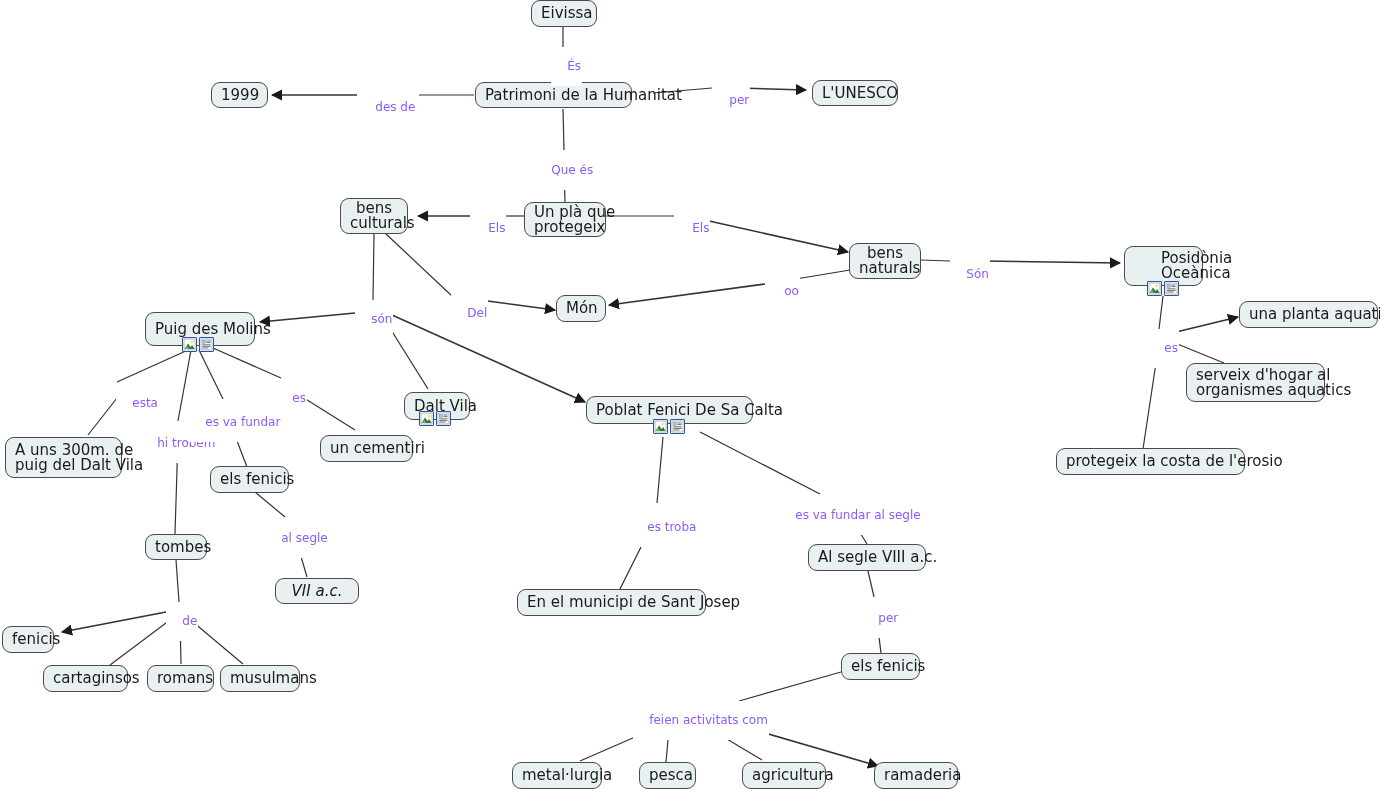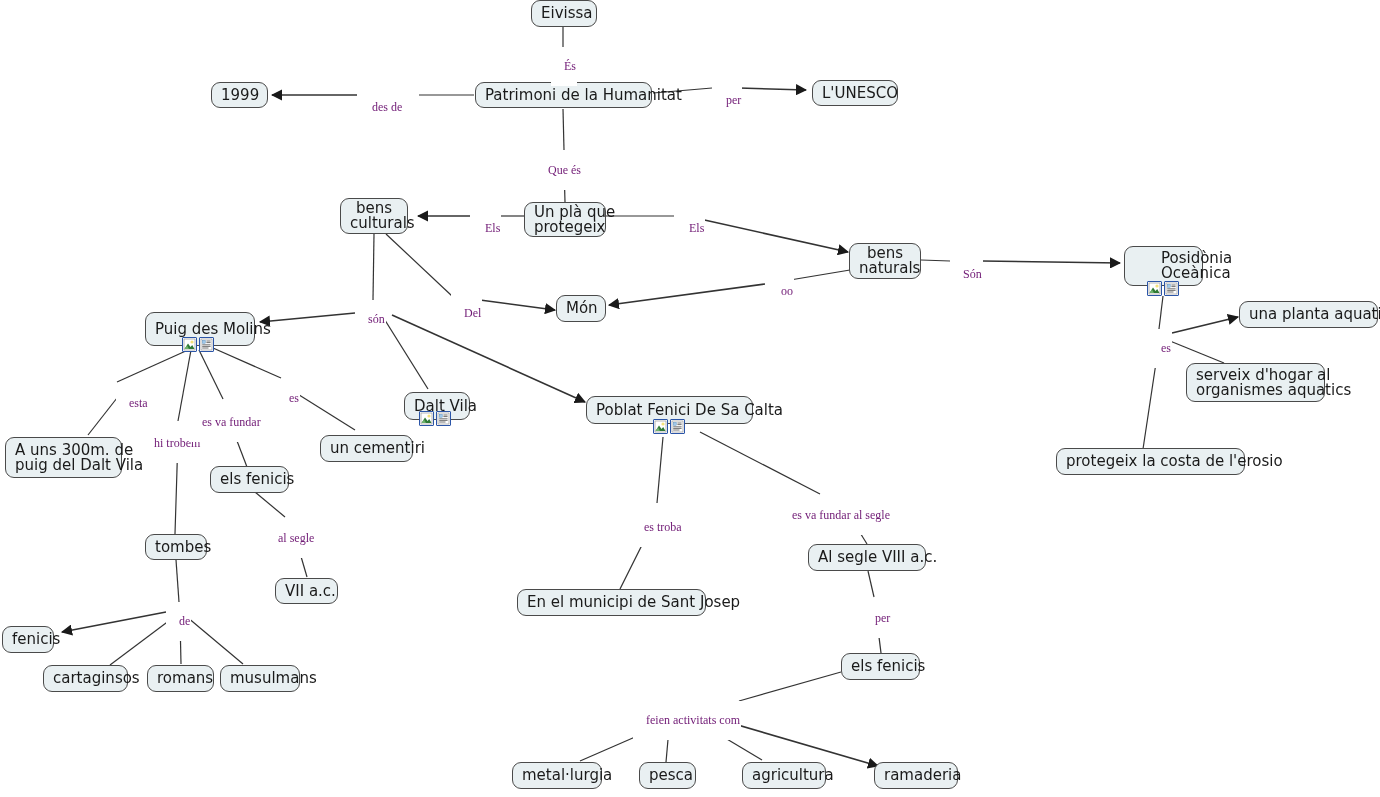--- a/index.html
+++ b/index.html
@@ -42,27 +42,26 @@
     z-index: 5;
   }
   .node-label {
     display: block;
     width: 100%;
   }
   .link-label {
     position: absolute;
     font-size: 12px;
     line-height: 13px;
-    color: #701a75;
+    color: #8b5cf6;
     background: #ffffff;
     padding: 0 1px;
     white-space: pre;
     text-align: center;
     z-index: 6;
-    font-family: Liberation Serif, serif;
   }
   .res-group {
     position: absolute;
     display: flex;
     gap: 2px;
     z-index: 8;
   }
   .res-icon {
     width: 15px;
     height: 15px;
@@ -170,21 +169,21 @@
   </svg>
 
   <div class="node" style="left:531px; top:0px; width:66px; height:27px;">
     <span class="node-label">Eivissa</span>
   </div>
 
   <div class="node" style="left:211px; top:82px; width:57px; height:26px;">
     <span class="node-label">1999</span>
   </div>
 
-  <div class="node" style="left:475px; top:82px; width:177px; height:26px;">
+  <div class="node" style="left:475px; top:82px; width:157px; height:26px;">
     <span class="node-label">Patrimoni de la Humanitat</span>
   </div>
 
   <div class="node" style="left:812px; top:80px; width:86px; height:26px;">
     <span class="node-label">L'UNESCO</span>
   </div>
 
   <div class="node" style="left:524px; top:202px; width:82px; height:35px;">
     <span class="node-label">Un plà que
 protegeix</span>
@@ -336,21 +335,21 @@
   </div>
 
   <div class="node" style="left:210px; top:466px; width:79px; height:27px;">
     <span class="node-label">els fenicis</span>
   </div>
 
   <div class="node" style="left:145px; top:534px; width:62px; height:26px;">
     <span class="node-label">tombes</span>
   </div>
 
-  <div class="node" style="left:275px; top:578px; width:63px; height:26px;">
+  <div class="node" style="left:275px; top:578px; width:84px; height:26px;font-style:italic;">
     <span class="node-label">VII a.c.</span>
   </div>
 
   <div class="node" style="left:2px; top:626px; width:52px; height:27px;">
     <span class="node-label">fenicis</span>
   </div>
 
   <div class="node" style="left:43px; top:665px; width:85px; height:27px;">
     <span class="node-label">cartaginsos</span>
   </div>

